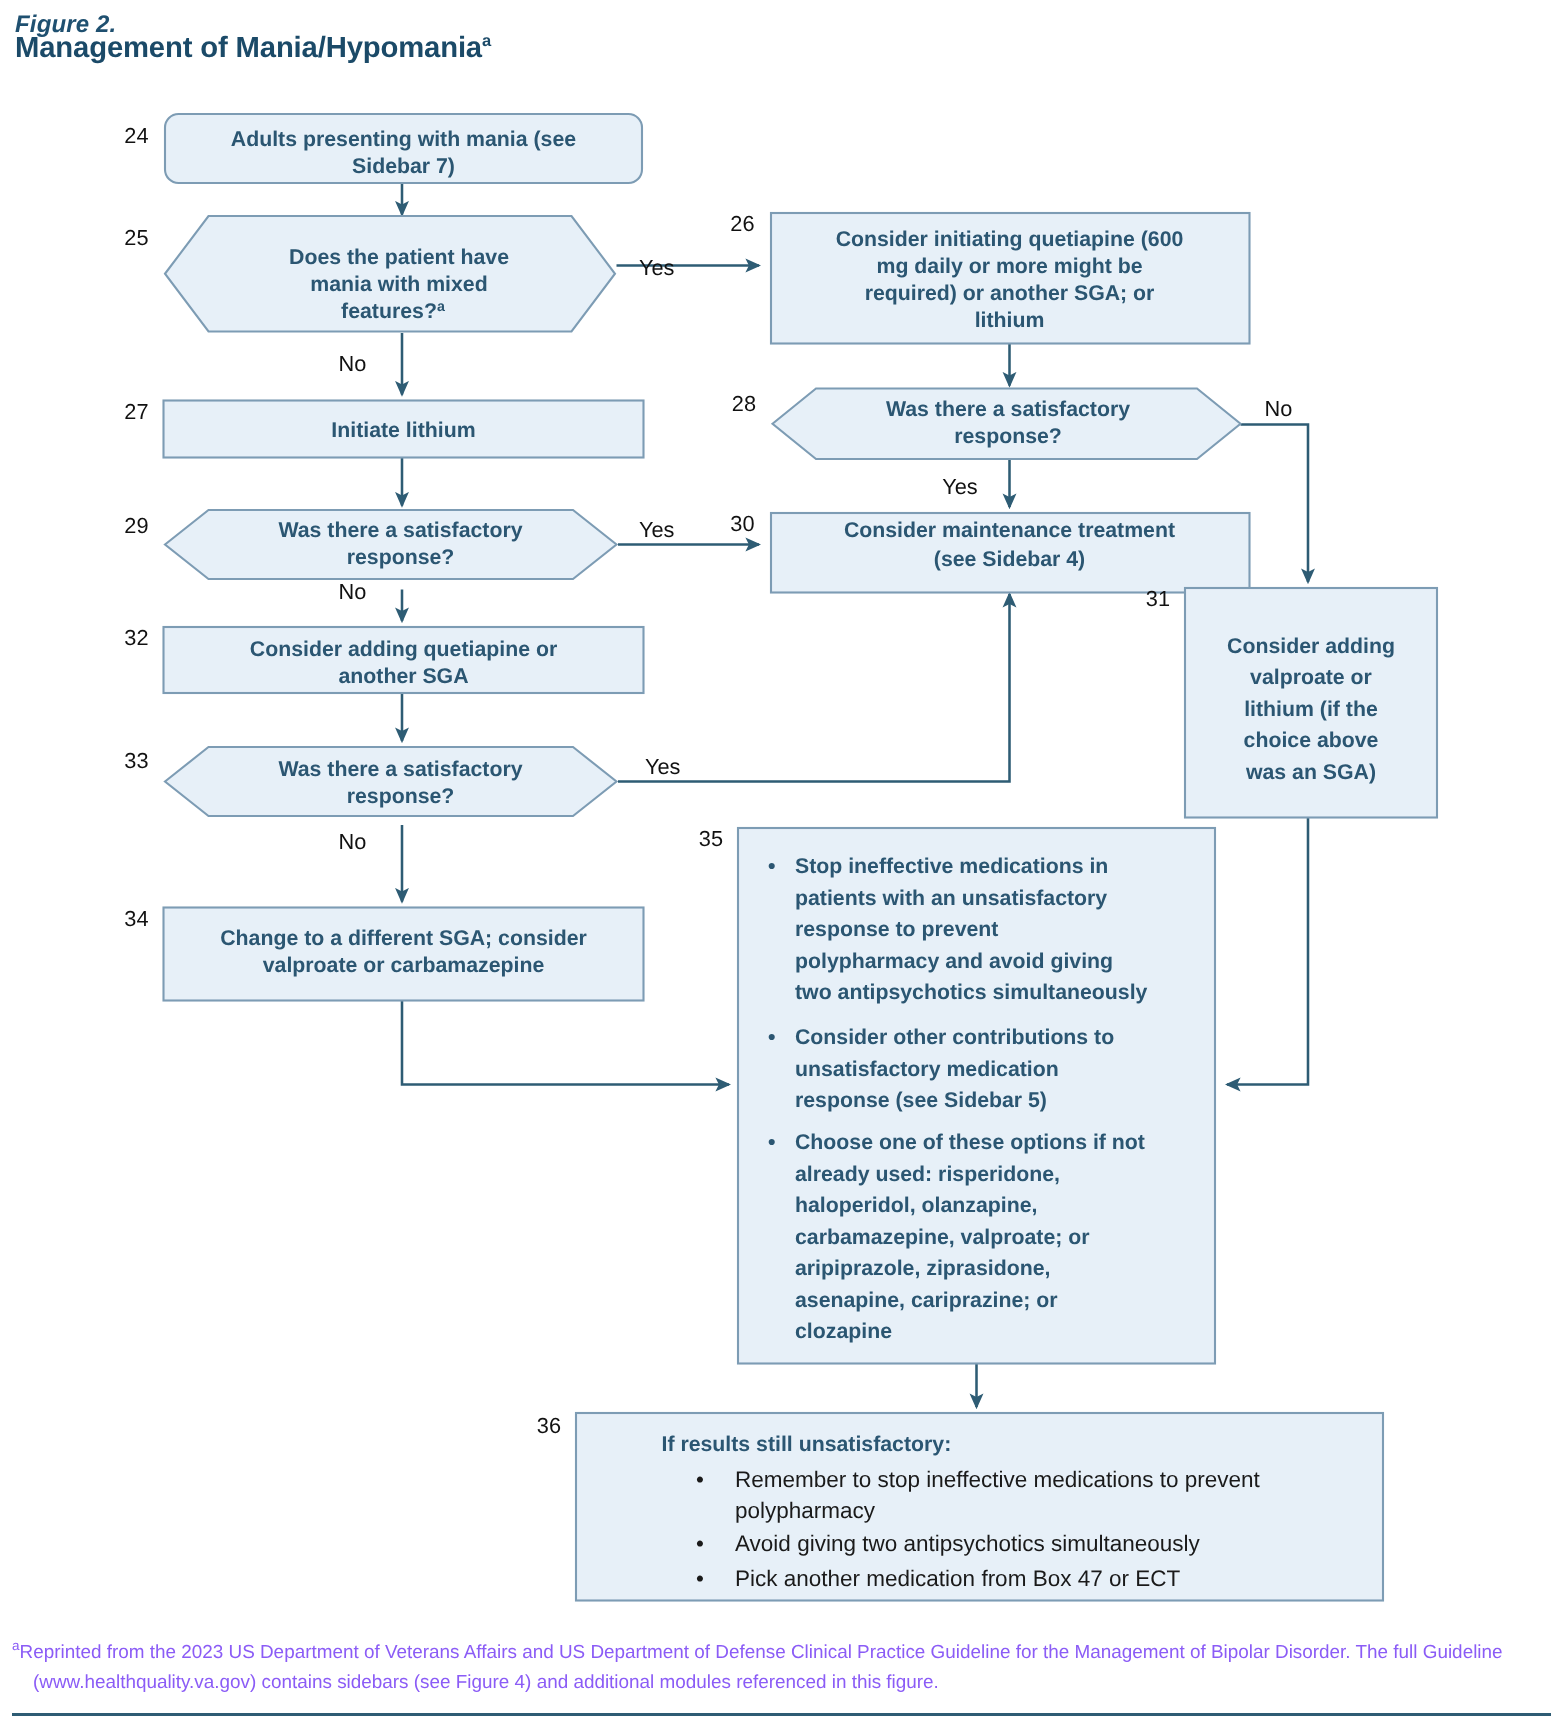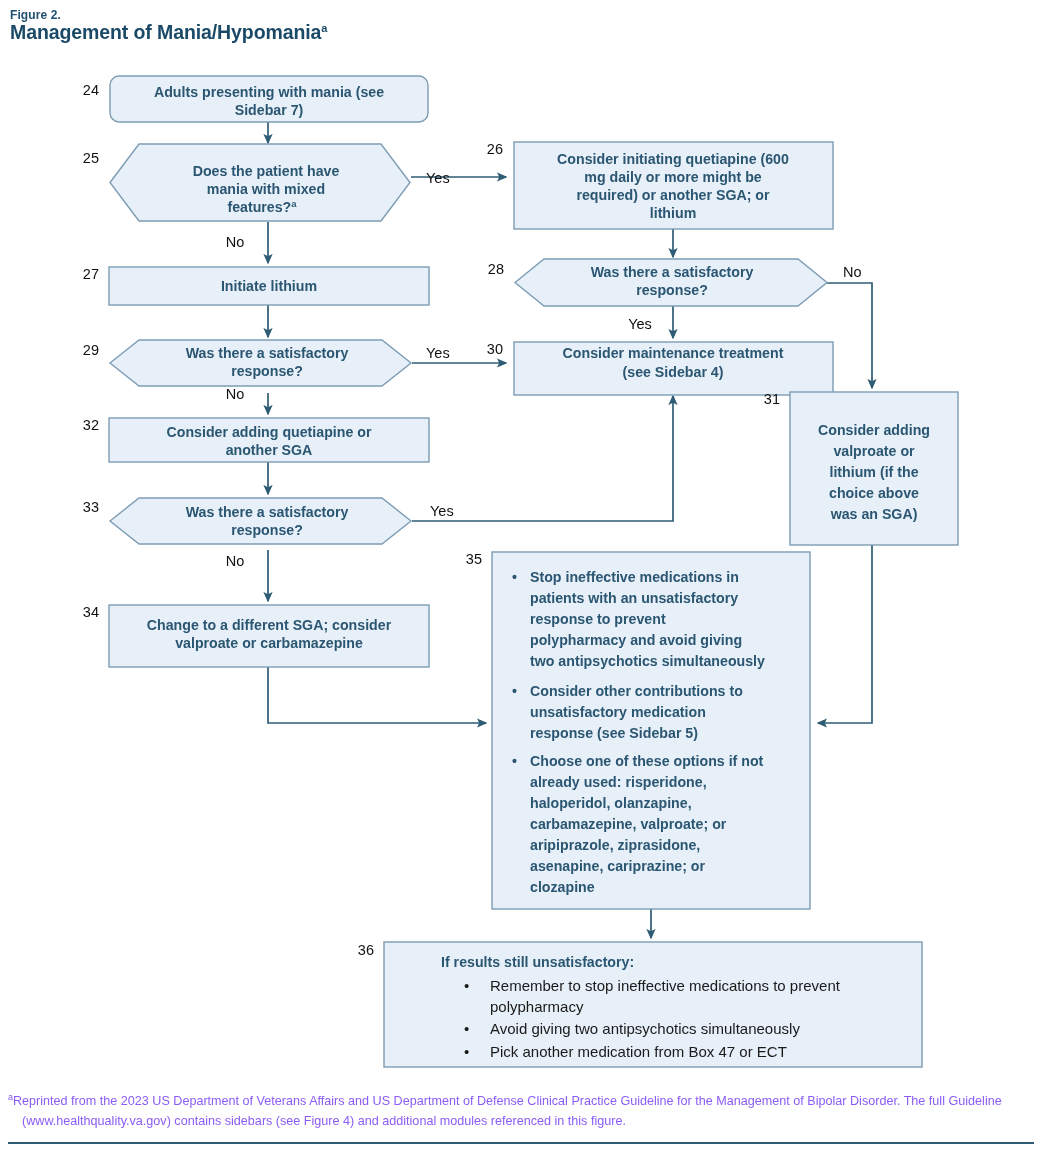--- a/index.html
+++ b/index.html
@@ -16,24 +16,25 @@
   }
   #page {
     position: relative;
     width: 1042px;
     height: 1151px;
   }
   .fig-label {
     position: absolute;
     left: 10px;
     top: 8px;
-    font-size: 12px;
+    font-size: 16px;
     font-weight: bold;
     color: #1f5070;
     letter-spacing: 0.1px;
+    font-style: italic;
   }
   .fig-title {
     position: absolute;
     left: 10px;
     top: 21px;
     font-size: 19.5px;
     font-weight: bold;
     color: #1b4a68;
     letter-spacing: -0.1px;
   }

